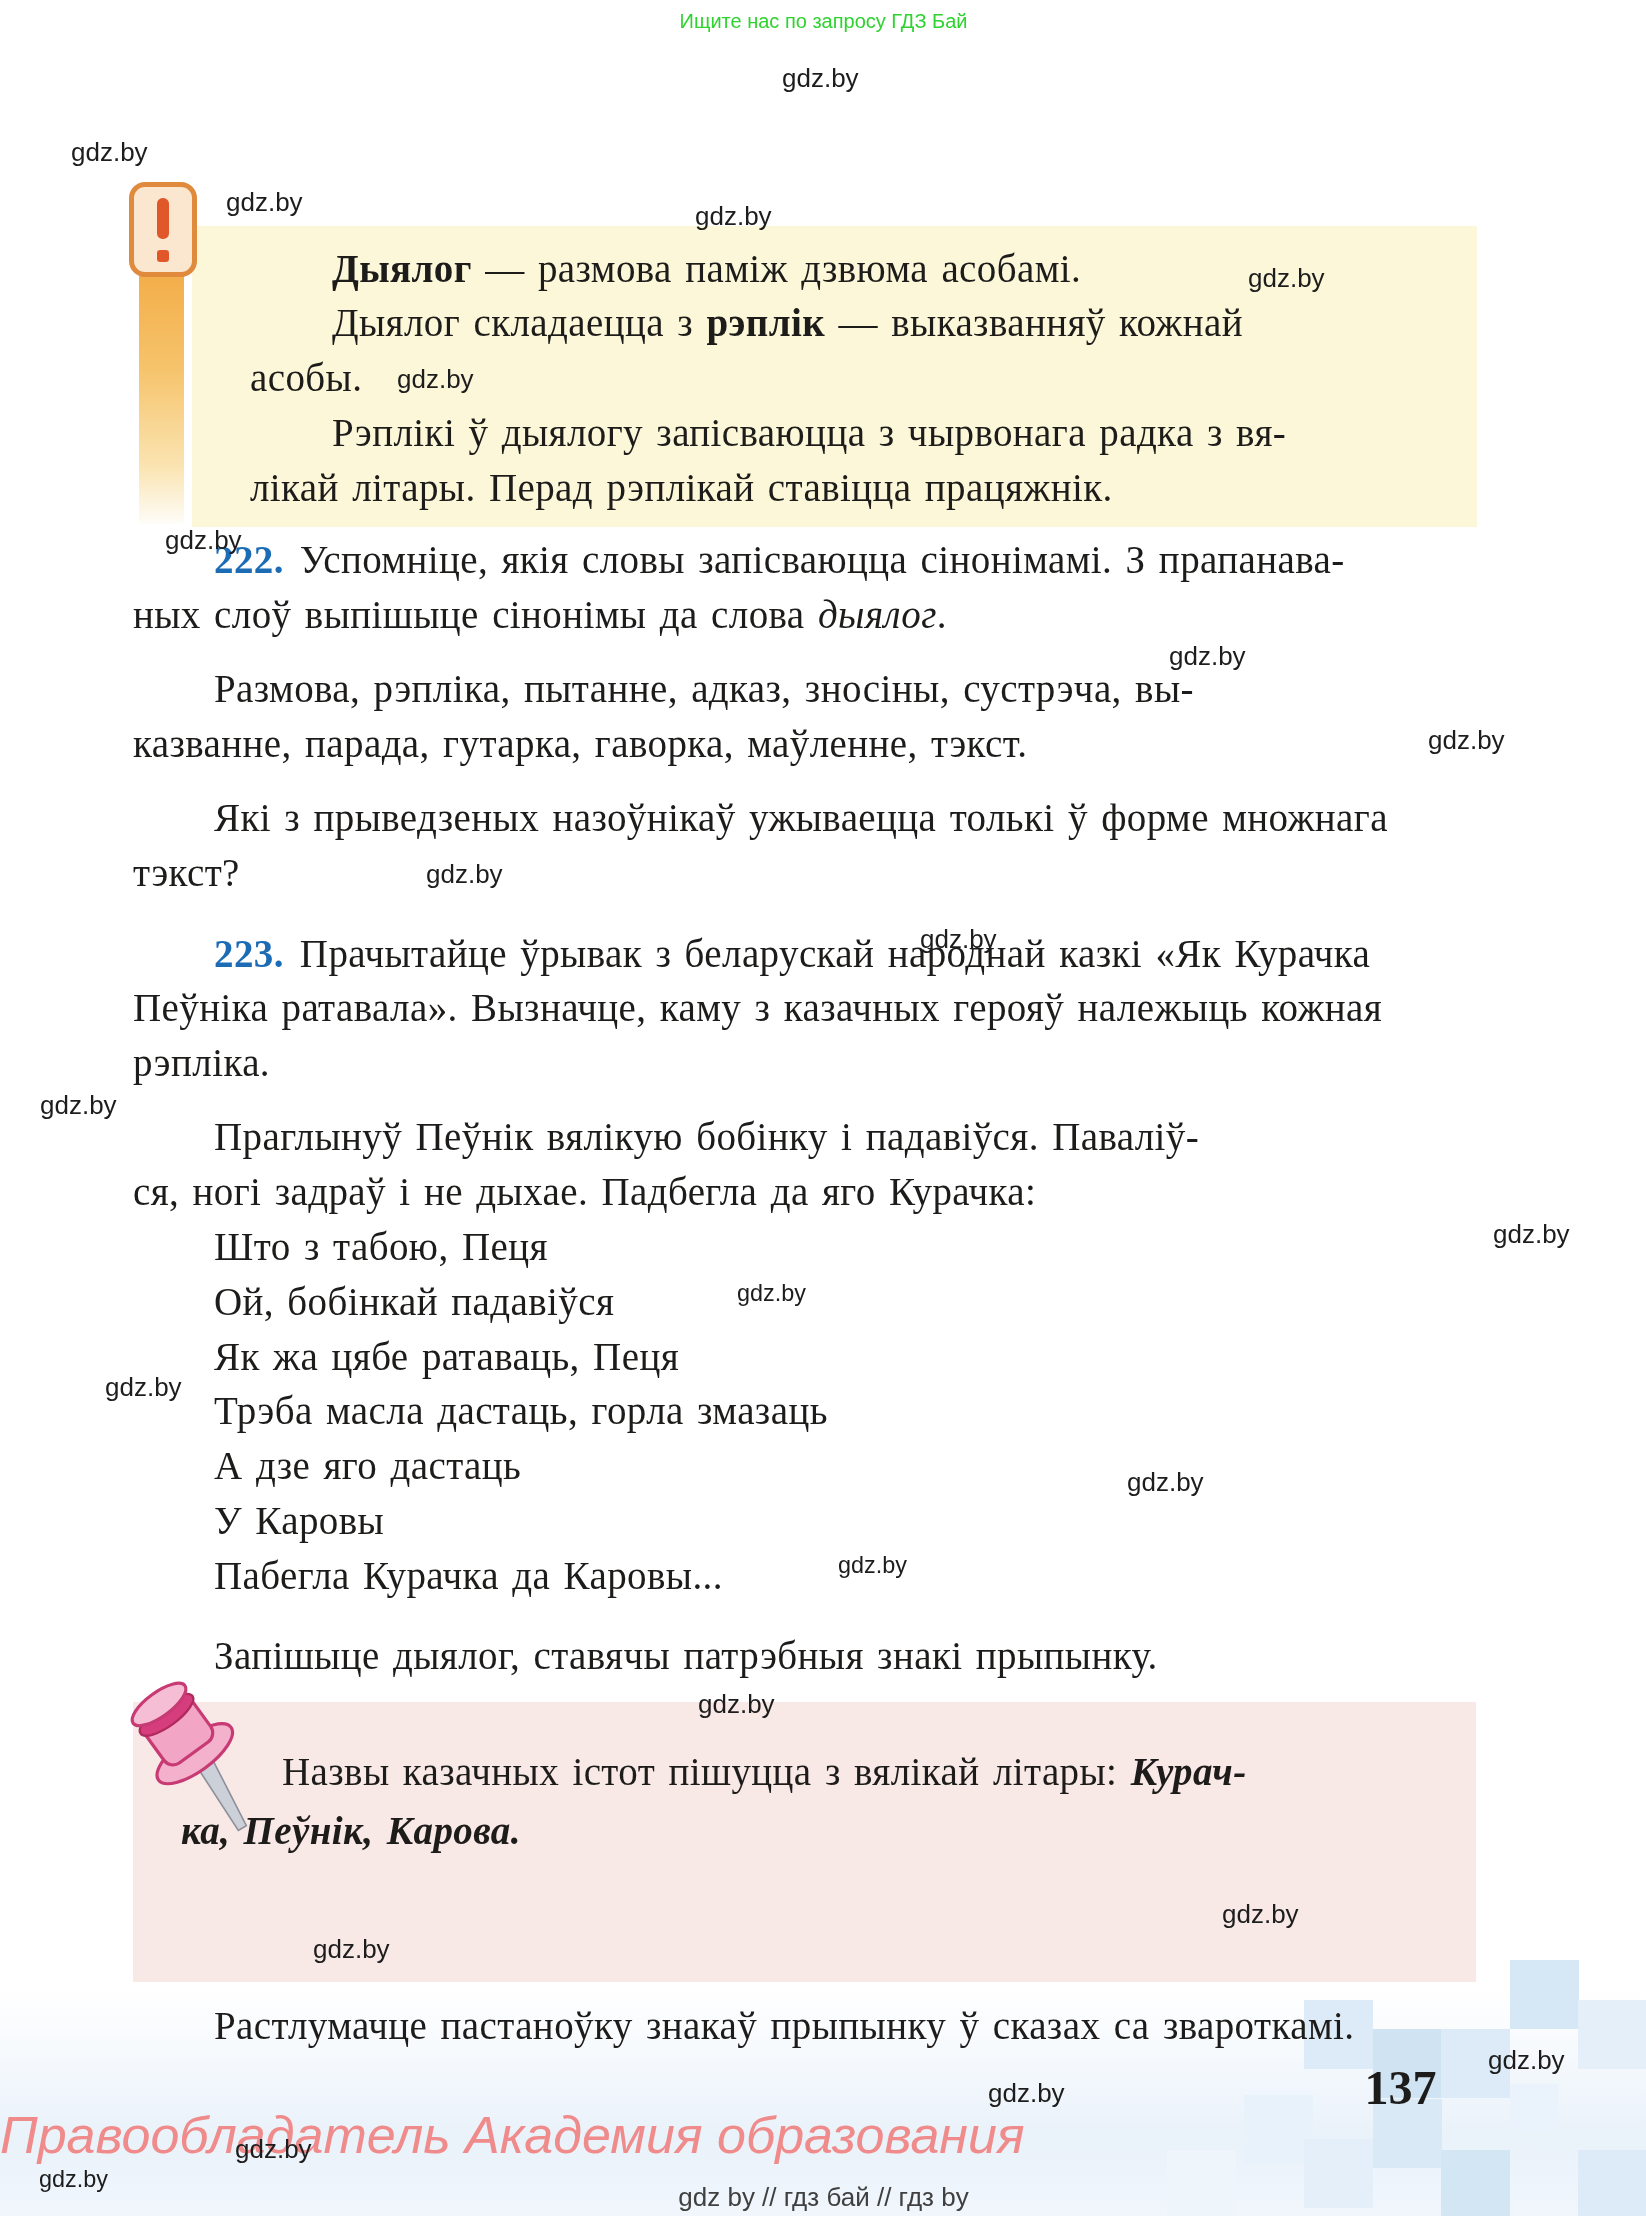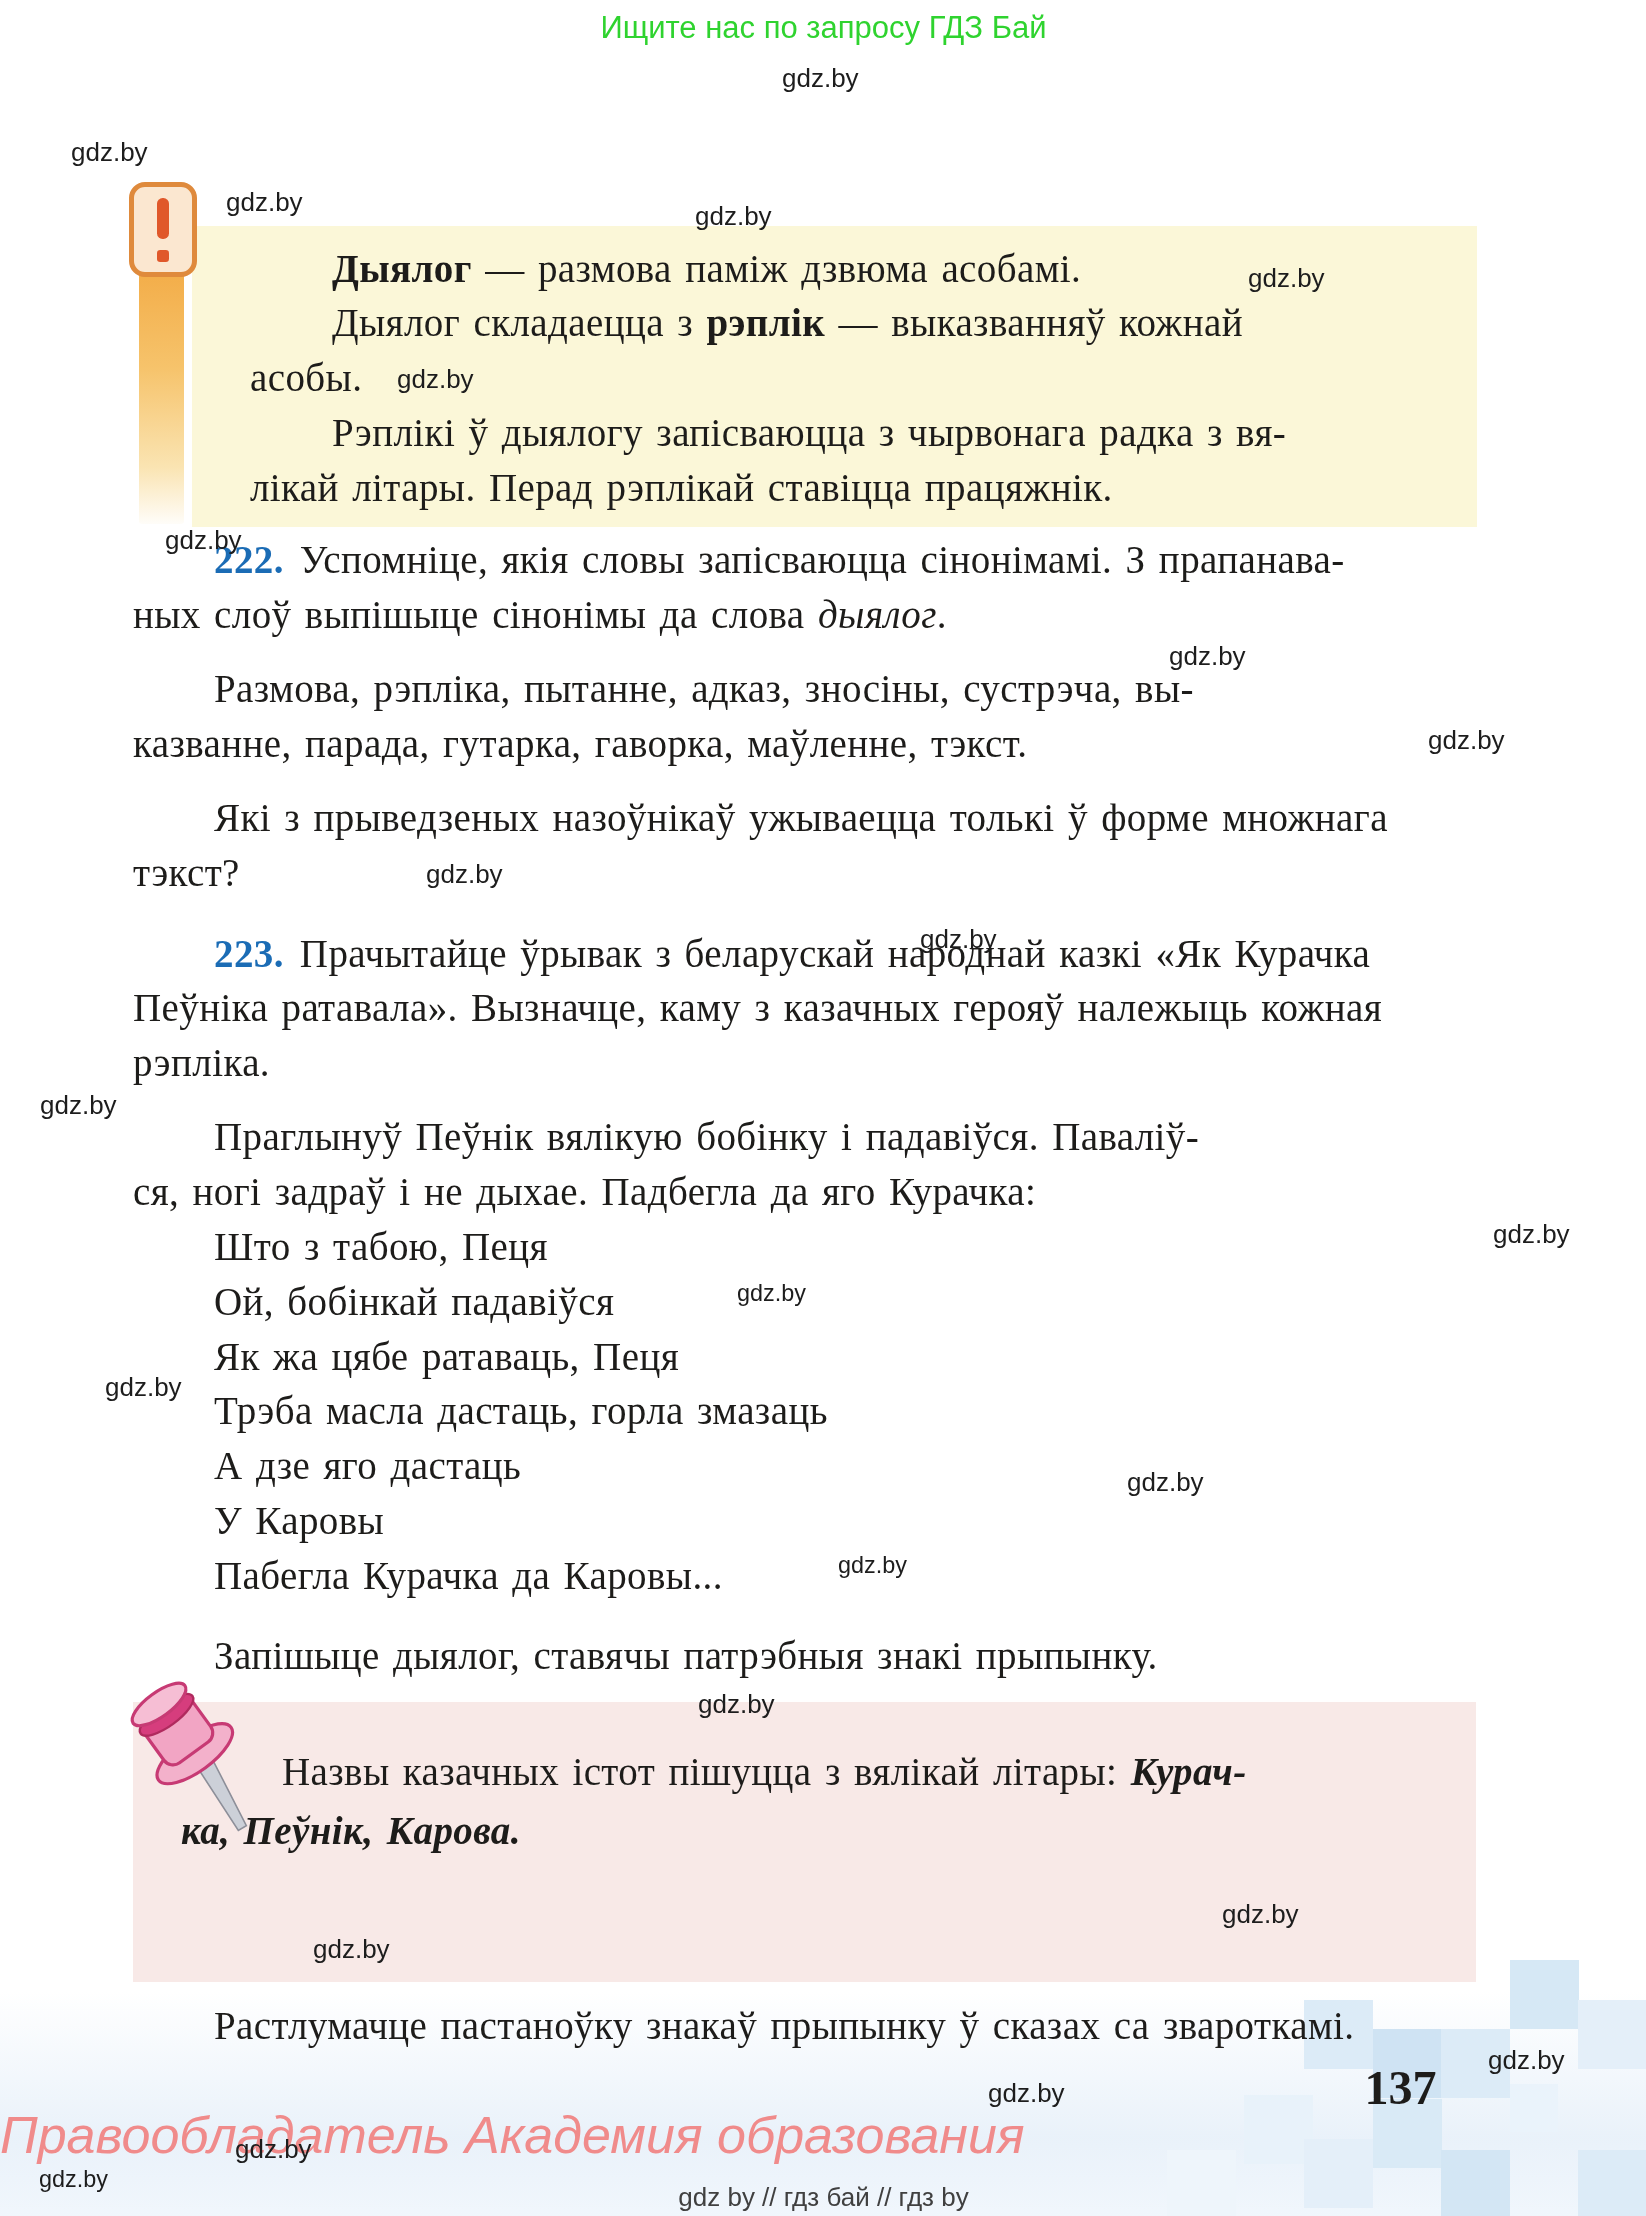--- a/index.html
+++ b/index.html
@@ -1,19 +1,19 @@
 <!DOCTYPE html>
 <html style="font-size:13px"><head>
 <meta charset="utf-8">
 <style>
   html,body{margin:0;padding:0;background:#fff;}
   .page{position:relative;width:1647px;height:2216px;background:#ffffff;overflow:hidden;
         font-family:"Liberation Serif","DejaVu Serif",serif;color:#1d1c1a;}
   .promo{position:absolute;top:9.7px;left:0;width:100%;text-align:center;
-         font-family:"Liberation Sans",sans-serif;font-size:31px;color:#2fd32f;}
+         font-family:"Liberation Sans",sans-serif;font-size:20px;color:#2fd32f;}
   .wm{position:absolute;font-family:"Liberation Sans",sans-serif;font-size:26px;color:#1d1d1d;white-space:nowrap;z-index:4;}
   .wm.small{font-size:23.4px;}
   .line{position:absolute;font-size:39px;line-height:1.15;white-space:nowrap;
         letter-spacing:0.4px;word-spacing:3.2px;z-index:3;}
   .b{font-weight:bold;}
   .i{font-style:italic;}
   .bi{font-weight:bold;font-style:italic;}
   .num{font-weight:bold;color:#1b6cb5;margin-right:16px;}
   
   .rule-box{position:absolute;left:192px;top:226px;width:1285px;height:301px;background:#fbf7d8;z-index:0;}

